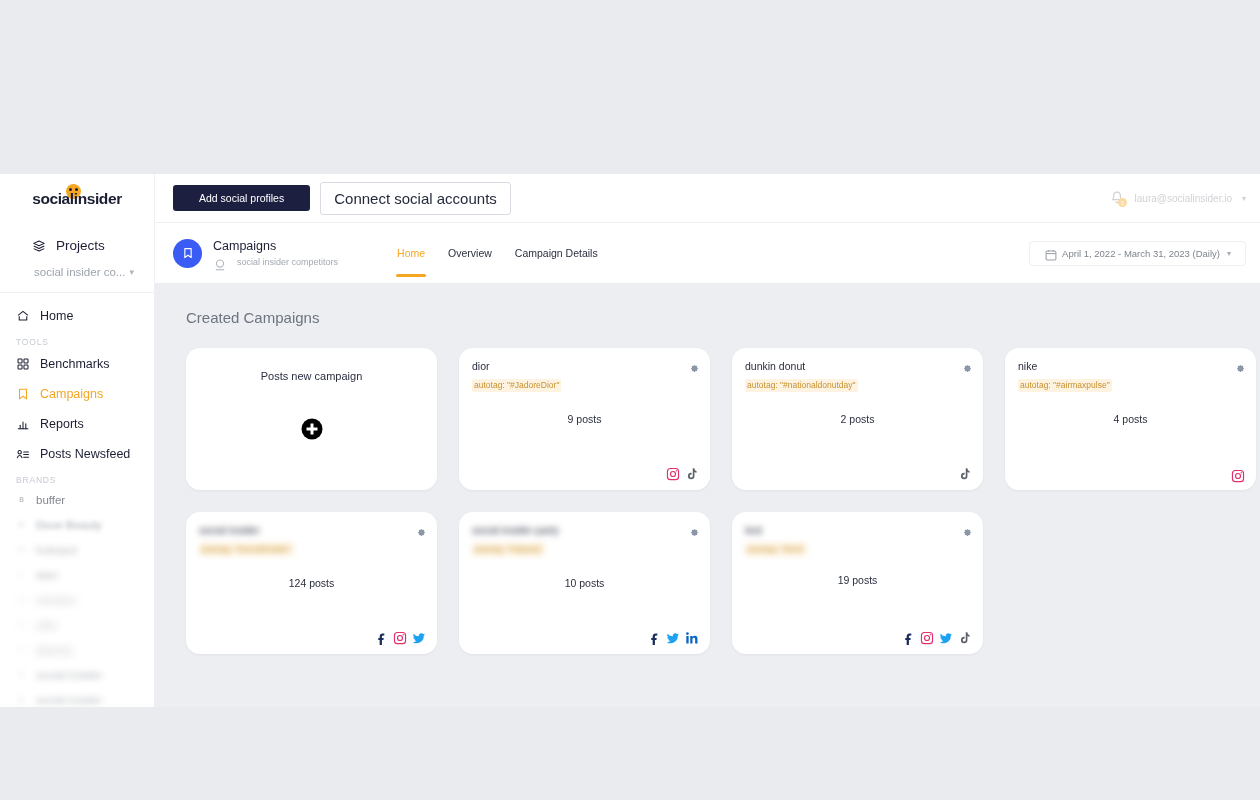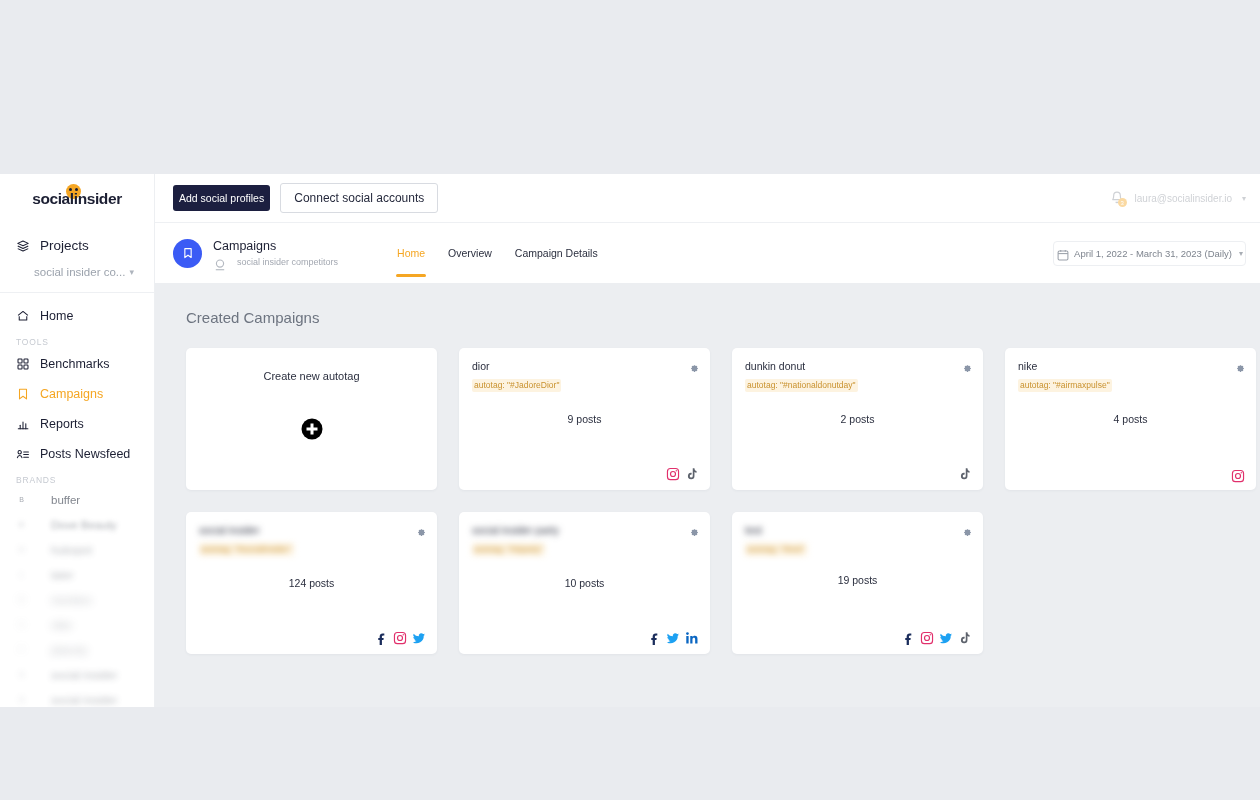--- a/index.html
+++ b/index.html
@@ -74,21 +74,21 @@
     left: 9px; top: 4px;
     width: 3px; height: 3px;
     border-radius: 50%;
     background: #1c1f33;
   }
 
   .projects-block { padding: 10px 0 4px 0; }
   .projects-row {
     display: flex;
     align-items: center;
-    padding: 4px 16px;
+    padding: 4px 32px;
     gap: 10px;
   }
   .projects-row .label {
     font-size: 13.5px;
     color: #1c1f33;
     font-weight: 500;
   }
   .project-select {
     display: flex;
     align-items: center;
@@ -122,21 +122,21 @@
     padding: 6px 16px 2px 16px;
     font-weight: normal;
   }
   .icon { width: 14px; height: 14px; display: inline-block; flex: 0 0 14px; }
   .icon svg { display: block; width: 14px; height: 14px; }
 
   .brands-list { position: relative; }
   .brand-item {
     display: flex;
     align-items: center;
-    gap: 24px;
+    gap: 9px;
     padding: 4px 16px;
     font-size: 11.5px;
     color: #575d68;
     height: 17px;
   }
   .brand-badge {
     width: 11px; height: 11px;
     font-size: 7px;
     display: flex; align-items: center; justify-content: center;
     color: #888e98;
@@ -164,28 +164,28 @@
     box-sizing: border-box;
     border-bottom: 1px solid #eef0f3;
     gap: 10px;
   }
   .btn-dark {
     background: #1c1f40;
     color: #ffffff;
     font-size: 10.5px;
     border: none;
     border-radius: 3px;
-    padding: 7px 6px;
+    padding: 7px 26px;
     cursor: pointer;
     font-family: "Liberation Sans", sans-serif;
   }
   .btn-light {
     background: #ffffff;
     color: #262a3d;
-    font-size: 12px;
+    font-size: 15px;
     border: 1px solid #d8dbe1;
     border-radius: 3px;
     padding: 7px 13px;
     cursor: pointer;
     font-family: "Liberation Sans", sans-serif;
   }
   .topbar-right {
     margin-left: auto;
     display: flex;
     align-items: center;
@@ -256,21 +256,21 @@
     border-radius: 2px;
     background: #f5a623;
   }
   .daterange {
     margin-left: auto;
     display: flex;
     align-items: center;
     gap: 7px;
     border: 1px solid #edeff2;
     border-radius: 4px;
-    padding: 6px 2px;
+    padding: 6px 14px;
     cursor: pointer;
     background: #fff;
     justify-content: center;
   }
   .daterange .dr-text { font-size: 9.5px; color: #7e848e; }
 
   .content {
     flex: 1;
     padding: 26px 24px 0 31px;
     box-sizing: border-box;
@@ -283,21 +283,21 @@
     font-weight: normal;
     padding-left: 0px;
   }
   .grid {
     display: grid;
     grid-template-columns: repeat(4, 251px);
     gap: 22px 22px;
   }
   .card {
     background: #ffffff;
-    border-radius: 5px;
+    border-radius: 14px;
     height: 142px;
     box-shadow: 0 1px 3px rgba(40,50,80,0.05);
     position: relative;
     box-sizing: border-box;
     padding: 12px 13px;
   }
   .card-new {
     display: flex;
     flex-direction: column;
     align-items: center;
@@ -557,21 +557,21 @@
         <span class="caret" style="opacity:.75">▾</span>
       </div>
     </div>
 
     <div class="content">
       <h2 class="content-title">Created Campaigns</h2>
 
       <div class="grid">
 
         <div class="card card-new">
-          <div class="cn-title">Create new autotag</div>
+          <div class="cn-title">Posts new campaign</div>
           <span class="plus-btn"></span>
         </div>
 
         <div class="card">
           <div class="card-title">dior</div>
           <div><span class="card-tag">autotag: "#JadoreDior"</span></div>
           <span class="card-gear">
             <svg viewBox="0 0 16 16" width="9" height="9" fill="#8b96a8">
               <path d="M8 5.2a2.8 2.8 0 1 0 0 5.6 2.8 2.8 0 0 0 0-5.6Zm0 4.1a1.3 1.3 0 1 1 0-2.6 1.3 1.3 0 0 1 0 2.6Z"></path>
               <path d="M14 6.9l-1.3-.2-.4-1 .8-1.1-1.7-1.7-1.1.8-1-.4L9.1 2H6.9l-.2 1.3-1 .4-1.1-.8-1.7 1.7.8 1.1-.4 1L2 6.9v2.2l1.3.2.4 1-.8 1.1 1.7 1.7 1.1-.8 1 .4.2 1.3h2.2l.2-1.3 1-.4 1.1.8 1.7-1.7-.8-1.1.4-1 1.3-.2V6.9Z"></path>

